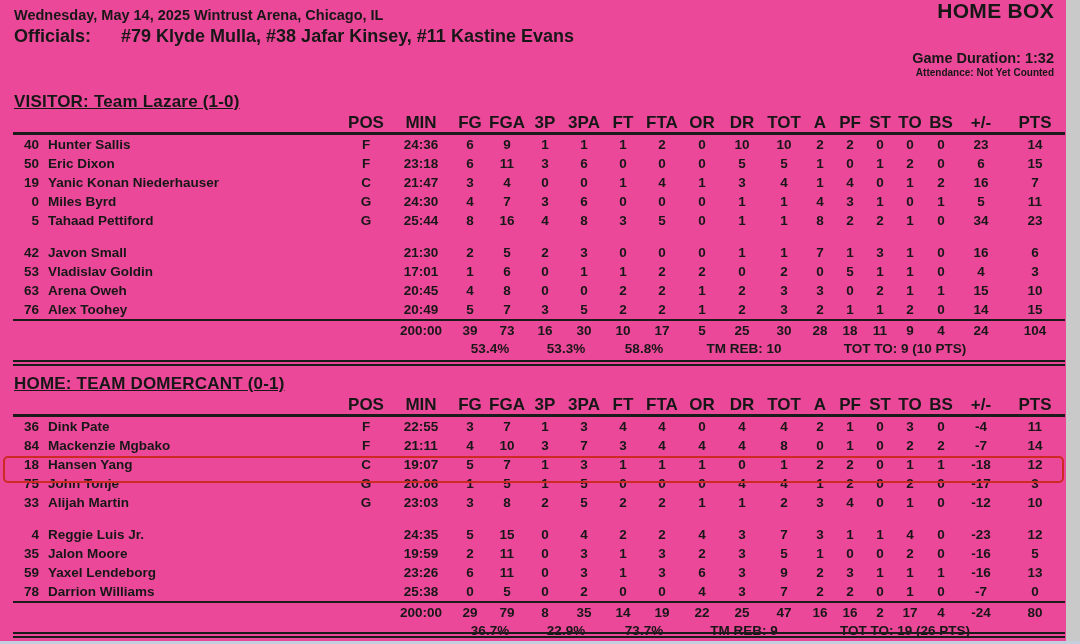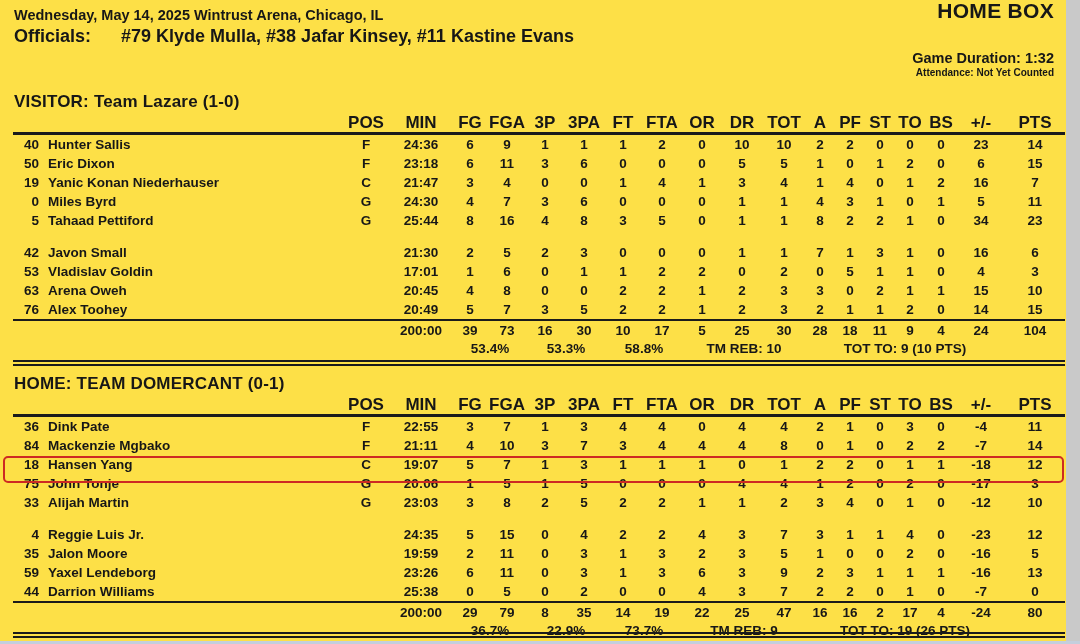--- a/index.html
+++ b/index.html
@@ -1,34 +1,34 @@
 <!DOCTYPE html>
 <html><head>
 <meta charset="utf-8">
 <style>
   html,body { margin:0; padding:0; background:#e8e8e8; }
   .page {
     position:relative; width:1080px; height:644px;
-    background:#fde047; overflow:hidden;
+    background:#ec4899; overflow:hidden;
     font-family:"Liberation Sans", sans-serif;
     font-weight:700; color:#171717;
   }
   .right-strip { position:absolute; top:0; right:0; width:14px; height:644px; background:#c9c9c9; }
   .bottom-strip { position:absolute; bottom:0; left:0; width:1080px; height:3px; background:#c4cfdd; z-index:5; }
 
   .top { display:flex; justify-content:space-between; padding:7px 26px 0 14px; }
   .date-line { font-size:14.5px; }
   .officials-line { font-size:18px; margin-top:3px; }
   .officials-line .label { margin-right:30px; }
   .header-right { text-align:right; margin-top:-8px; }
   .final-box { font-size:21px; letter-spacing:0.3px; }
   .duration { font-size:14.5px; margin-top:27px; }
   .attendance { font-size:10px; margin-top:1px; }
 
-  .team-title { font-size:17px; margin:14px 0 2px 14px; letter-spacing:0.2px; }
+  .team-title { font-size:17px; margin:14px 0 2px 14px; letter-spacing:0.2px;text-decoration:underline; }
   .home-title { margin-top:8px; }
 
   table { border-collapse:collapse; table-layout:fixed; width:1052px; margin-left:13px; }
   th, td { padding:0; font-size:13.5px; line-height:19px; height:19px; text-align:center;
            white-space:nowrap; overflow:hidden; font-weight:700; }
   thead th { height:18px; line-height:18px; border-bottom:3px solid #1b1b1b; font-size:17px; }
   thead th.name-head { text-align:left; }
   td.name-cell { text-align:left; }
   td.name-cell .num { display:inline-block; width:26px; text-align:right; }
   td.name-cell .pname { margin-left:9px; }
@@ -549,21 +549,21 @@
             <td>9</td>
             <td>2</td>
             <td>3</td>
             <td>1</td>
             <td>1</td>
             <td>1</td>
             <td>-16</td>
             <td>13</td>
           </tr>
           <tr>
-            <td class="name-cell"><span class="num">44</span><span class="pname">Darrion Williams</span></td>
+            <td class="name-cell"><span class="num">78</span><span class="pname">Darrion Williams</span></td>
             <td></td>
             <td>25:38</td>
             <td>0</td>
             <td>5</td>
             <td>0</td>
             <td>2</td>
             <td>0</td>
             <td>0</td>
             <td>4</td>
             <td>3</td>

